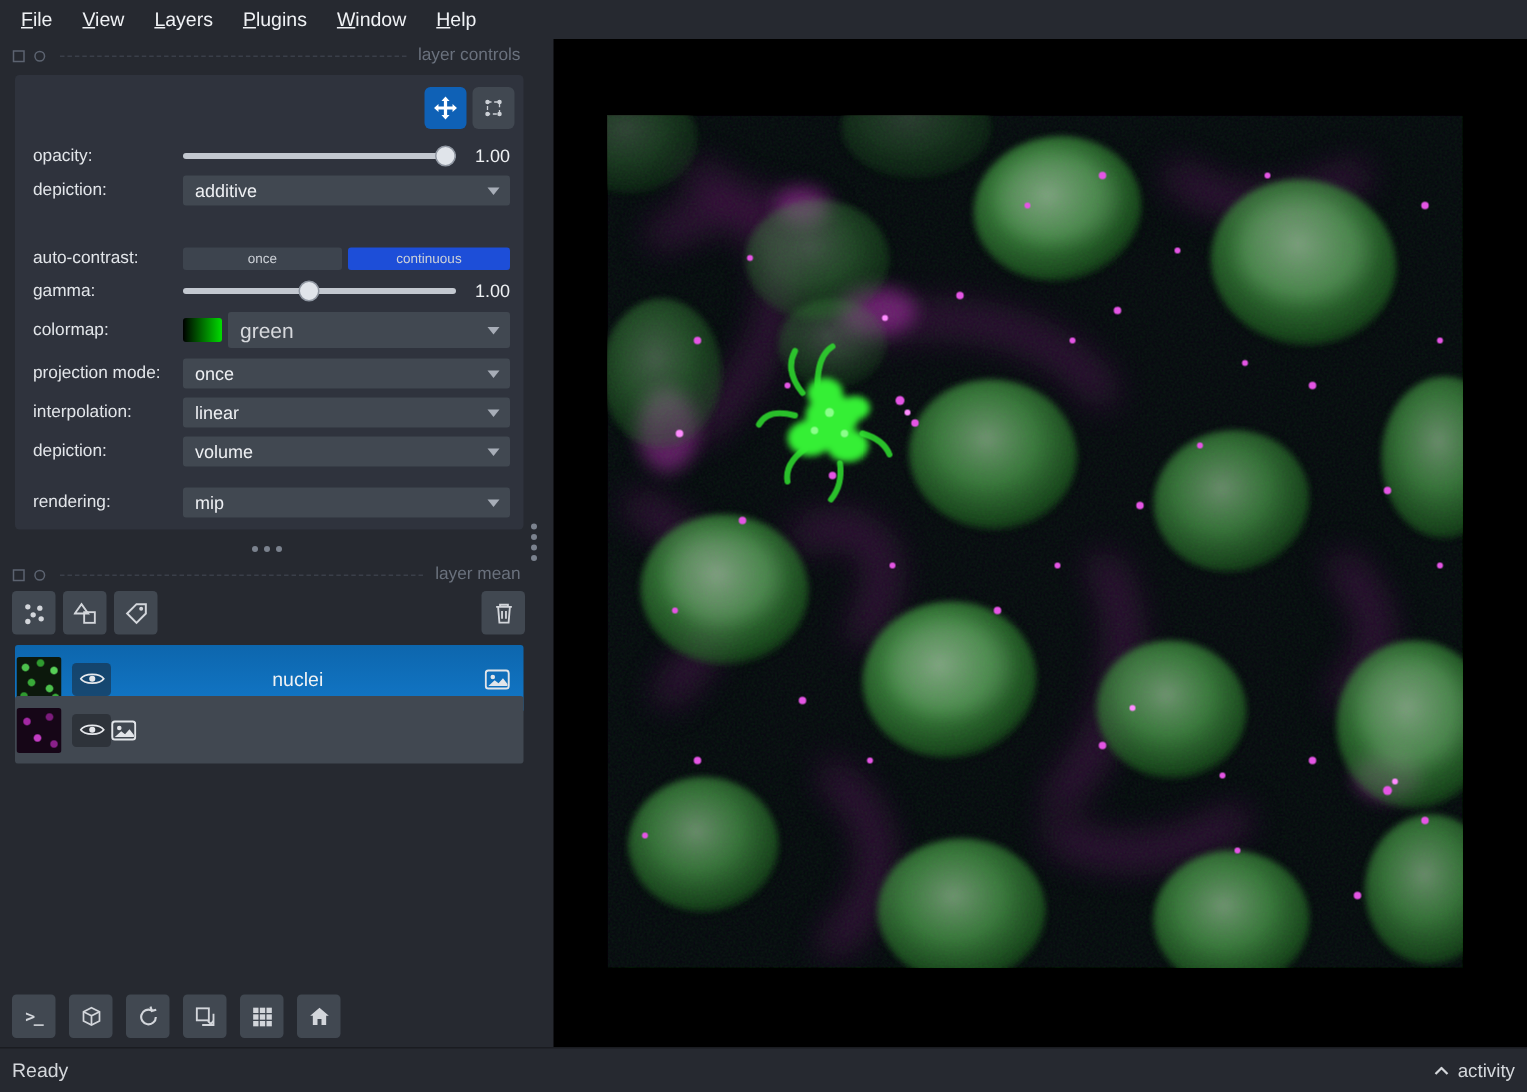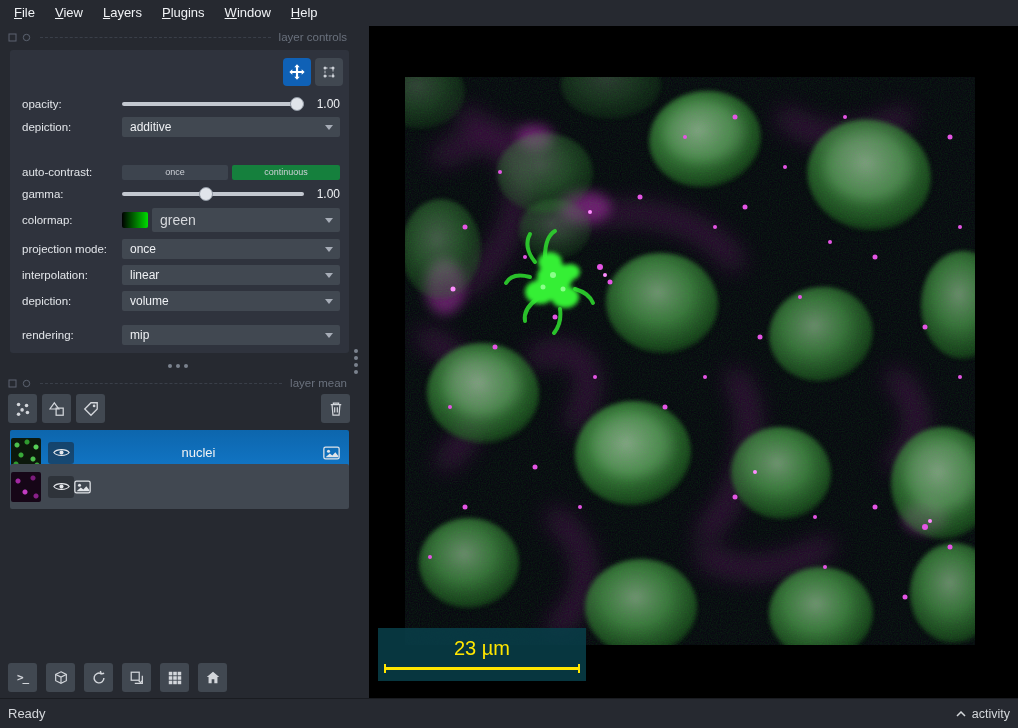--- a/index.html
+++ b/index.html
@@ -35,21 +35,21 @@
   .dd.big { height:24px; font-size:14px; color:#d6d8dc; }
   .dd.big .chev { top:10px; }
 
   .slider { position:relative; height:14px; flex:1; cursor:pointer; }
   .slider .track { position:absolute; left:0; right:0; top:5px; height:4px; background:#c3c8d0; border-radius:2px; }
   .slider .handle { position:absolute; top:0; width:14px; height:14px; border-radius:50%; background:#e0e4ea; border:1px solid #8f96a1; }
   .sval { width:36px; text-align:right; font-size:12px; color:#eef0f3; }
 
   .seg { height:15px; display:flex; align-items:center; justify-content:center; border-radius:2px; font-size:9px; color:#ced2d8; cursor:pointer; }
   #seg-once { width:106px; background:#3d444e; }
-  #seg-cont { flex:1; margin-left:4px; background:#15803d; }
+  #seg-cont { flex:1; margin-left:4px; background:#1d4ed8; }
 
   #cmap-swatch { width:26px; height:16px; border-radius:2px; background:linear-gradient(90deg,#000000,#00dc00); flex:none; margin-right:4px; }
 
   .hdots { position:absolute; top:338px; left:176px; width:4px; height:4px; border-radius:50%; background:#7b828e;
            box-shadow:-8px 0 0 #7b828e, 8px 0 0 #7b828e; }
   .vdots { position:absolute; top:330px; left:354px; width:4px; height:4px; border-radius:50%; background:#7b828e;
            box-shadow:0 -7px 0 #7b828e, 0 7px 0 #7b828e, 0 14px 0 #7b828e; }
 
   .tool-btn { position:absolute; width:29px; height:29px; background:#414851; border-radius:3px; display:flex; align-items:center; justify-content:center; color:#d3d6db; cursor:pointer; }
 
@@ -504,28 +504,20 @@
         <g fill="#ff8cff">
           <circle cx="200" cy="198" r="2"></circle>
             <circle cx="48" cy="212" r="2.5"></circle>
             <circle cx="525" cy="444" r="2"></circle>
           <circle cx="185" cy="135" r="2"></circle>
             <circle cx="350" cy="395" r="2"></circle>
         </g>
       </svg>
     </div>
 
-    <div id="scalebar-box">
-      <span id="scalebar-label">23 µm</span>
-      <div class="sb-bar">
-        <span class="sb-tick"></span>
-          <span class="sb-line"></span>
-          <span class="sb-tick"></span>
-      </div>
-    </div>
   </div>
 
   <div id="statusbar">
     <span id="status-text">Ready</span>
     <span id="activity-btn">
       <svg width="10" height="6" viewBox="0 0 10 6" fill="none" stroke="currentColor" stroke-width="1.5">
         <path d="M1 5 L5 1 L9 5"></path>
       </svg>
       <span>activity</span>
     </span>

